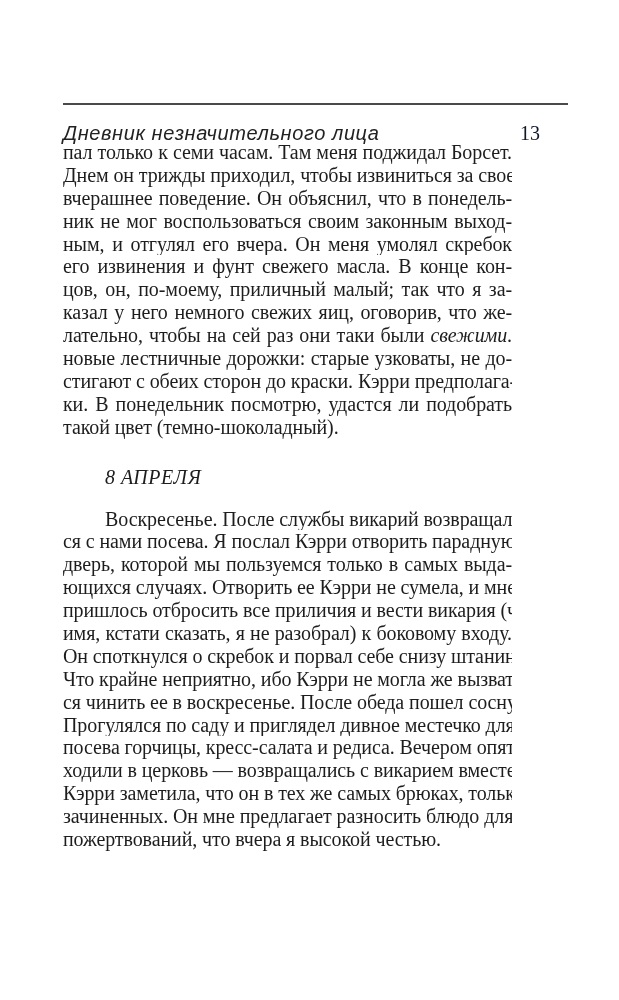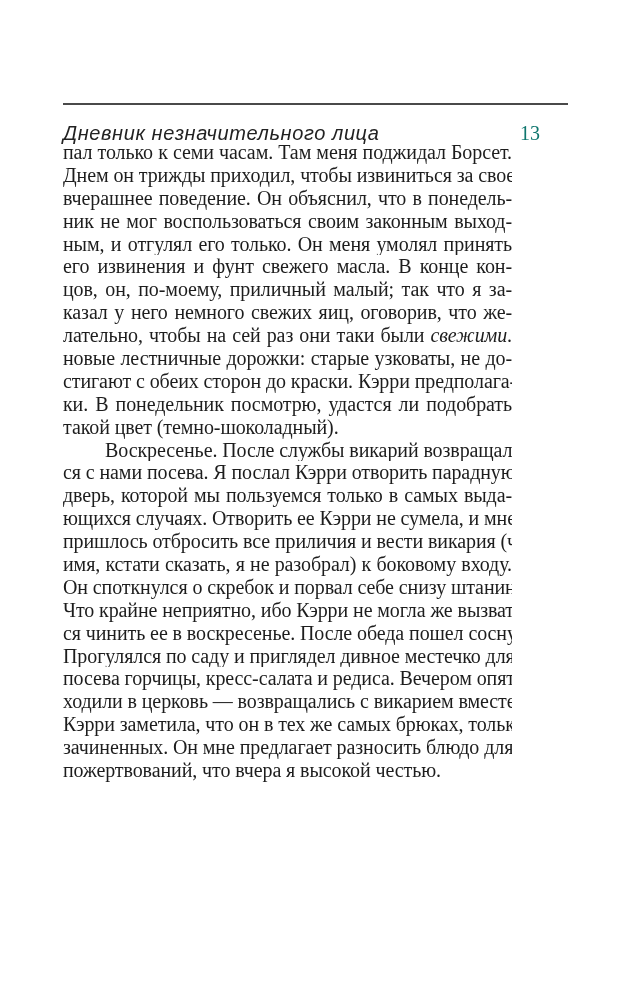--- a/index.html
+++ b/index.html
@@ -29,21 +29,21 @@
   .running-title {
     font-family: "Liberation Sans", "DejaVu Sans", sans-serif;
     font-style: italic;
     font-size: 20px;
     letter-spacing: 0.6px;
     color: #222222;
     white-space: nowrap;
   }
   .page-number {
     font-size: 20px;
-    color: #0f766e;
+    color: #0f172a;
     margin-right: 28px;
   }
   .header-rule {
     position: absolute;
     top: 103px;
     left: 63px;
     width: 505px;
     height: 2px;
     background: #4a4a4a;
   }
@@ -98,31 +98,32 @@
 
   <div class="header-rule"></div>
 
   <div class="page-body">
 
     <div class="para" id="para1">
         <div class="line">пал только к семи часам. Там меня поджидал Борсет.</div>
         <div class="line">Днем он трижды приходил, чтобы извиниться за свое</div>
         <div class="line">вчерашнее поведение. Он объяснил, что в понедель-</div>
         <div class="line">ник не мог воспользоваться своим законным выход-</div>
-        <div class="line">ным, и отгулял его только. Он меня умолял принять</div>
+        <div class="line">ным, и отгулял его вчера. Он меня умолял скребок</div>
         <div class="line">его извинения и фунт свежего масла. В конце кон-</div>
         <div class="line">цов, он, по-моему, приличный малый; так что я за-</div>
         <div class="line">казал у него немного свежих яиц, оговорив, что же-</div>
         <div class="line">лательно, чтобы на сей раз они таки были <i>свежими</i>.</div>
         <div class="line">новые лестничные дорожки: старые узковаты, не до-</div>
         <div class="line">стигают с обеих сторон до краски. Кэрри предполага-</div>
         <div class="line">ки. В понедельник посмотрю, удастся ли подобрать</div>
         <div class="line last">такой цвет (темно-шоколадный).</div>
       </div>
 
+    <h2 class="date-heading">8 АПРЕЛЯ</h2>
 
     <div class="para" id="para2">
         <div class="line first-indent">Воскресенье. После службы викарий возвращал-</div>
         <div class="line">ся с нами посева. Я послал Кэрри отворить парадную</div>
         <div class="line">дверь, которой мы пользуемся только в самых выда-</div>
         <div class="line">ющихся случаях. Отворить ее Кэрри не сумела, и мне</div>
         <div class="line">пришлось отбросить все приличия и вести викария (чье</div>
         <div class="line">имя, кстати сказать, я не разобрал) к боковому входу.</div>
         <div class="line">Он споткнулся о скребок и порвал себе снизу штанину.</div>
         <div class="line">Что крайне неприятно, ибо Кэрри не могла же вызвать-</div>

